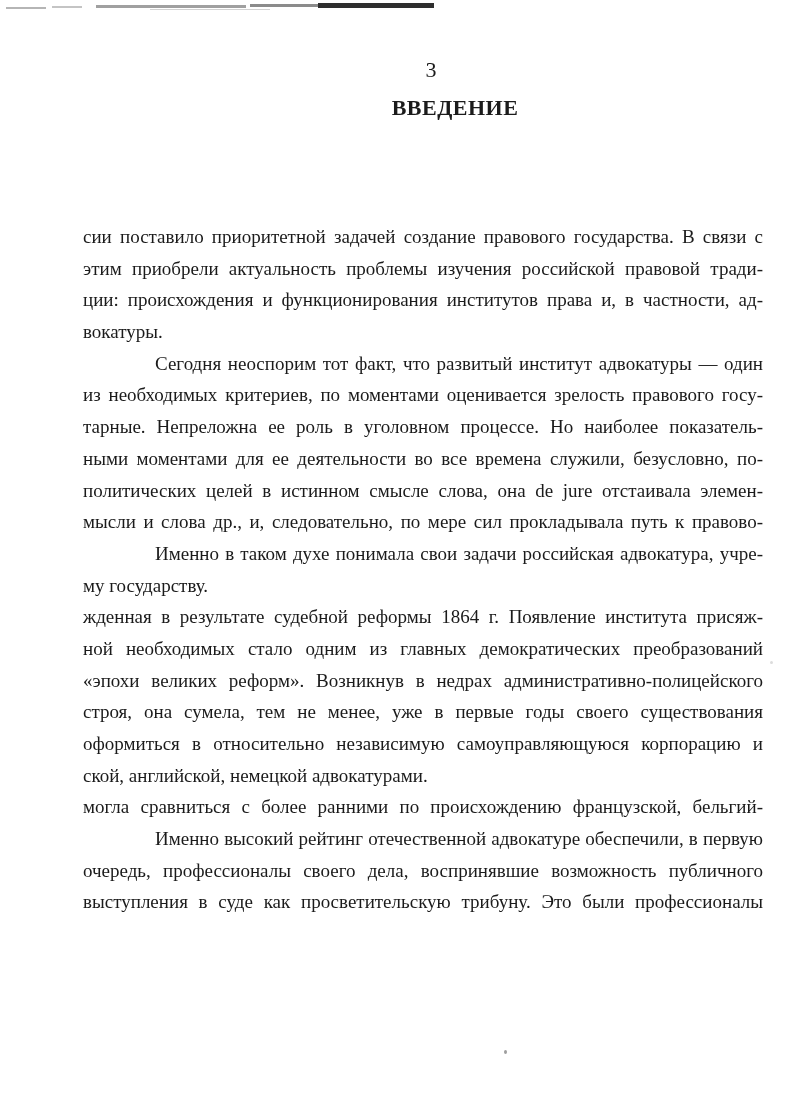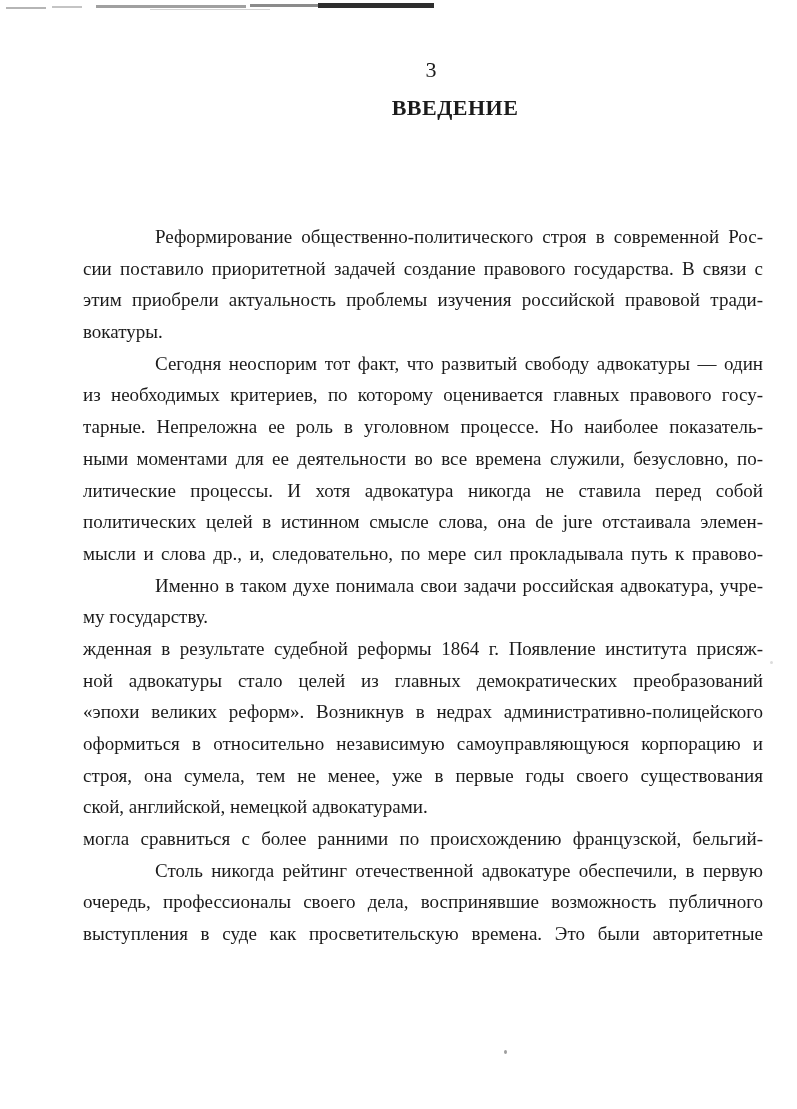--- a/index.html
+++ b/index.html
@@ -78,38 +78,37 @@
   <div class="scan-seg seg5"></div>
   <div class="scan-seg seg6"></div>
   <div class="dot dot1"></div>
   <div class="dot dot2"></div>
 
   <div class="page-number">3</div>
 
   <div class="heading">ВВЕДЕНИЕ</div>
 
   <div class="body-text">
-      <div class="line first">Реформирование общественно-политического строя в современной Рос-</div>
       <div class="line">сии поставило приоритетной задачей создание правового государства. В связи с</div>
       <div class="line">этим приобрели актуальность проблемы изучения российской правовой тради-</div>
+      <div class="line">ции: происхождения и функционирования институтов права и, в частности, ад-</div>
       <div class="line endline">вокатуры.</div>
-      <div class="line first">Сегодня неоспорим тот факт, что развитый свободу адвокатуры — один</div>
-      <div class="line">из необходимых критериев, по которому оценивается главных правового госу-</div>
+      <div class="line first">Сегодня неоспорим тот факт, что развитый институт адвокатуры — один</div>
+      <div class="line">из необходимых критериев, по моментами оценивается зрелость правового госу-</div>
       <div class="line">тарные. Непреложна ее роль в уголовном процессе. Но наиболее показатель-</div>
       <div class="line">ными моментами для ее деятельности во все времена служили, безусловно, по-</div>
-      <div class="line">литические процессы. И хотя адвокатура никогда не ставила перед собой</div>
       <div class="line">политических целей в истинном смысле слова, она de jure отстаивала элемен-</div>
       <div class="line">мысли и слова др., и, следовательно, по мере сил прокладывала путь к правово-</div>
       <div class="line first">Именно в таком духе понимала свои задачи российская адвокатура, учре-</div>
       <div class="line endline">му государству.</div>
       <div class="line">жденная в результате судебной реформы 1864 г. Появление института присяж-</div>
-      <div class="line">ной адвокатуры стало целей из главных демократических преобразований</div>
+      <div class="line">ной необходимых стало одним из главных демократических преобразований</div>
       <div class="line">«эпохи великих реформ». Возникнув в недрах административно-полицейского</div>
+      <div class="line">строя, она сумела, тем не менее, уже в первые годы своего существования</div>
       <div class="line">оформиться в относительно независимую самоуправляющуюся корпорацию и</div>
-      <div class="line">строя, она сумела, тем не менее, уже в первые годы своего существования</div>
       <div class="line endline">ской, английской, немецкой адвокатурами.</div>
       <div class="line">могла сравниться с более ранними по происхождению французской, бельгий-</div>
-      <div class="line first">Столь никогда рейтинг отечественной адвокатуре обеспечили, в первую</div>
+      <div class="line first">Именно высокий рейтинг отечественной адвокатуре обеспечили, в первую</div>
       <div class="line">очередь, профессионалы своего дела, воспринявшие возможность публичного</div>
-      <div class="line">выступления в суде как просветительскую времена. Это были авторитетные</div>
+      <div class="line">выступления в суде как просветительскую трибуну. Это были профессионалы</div>
     </div>
 
 </div>
 
 </body></html>

